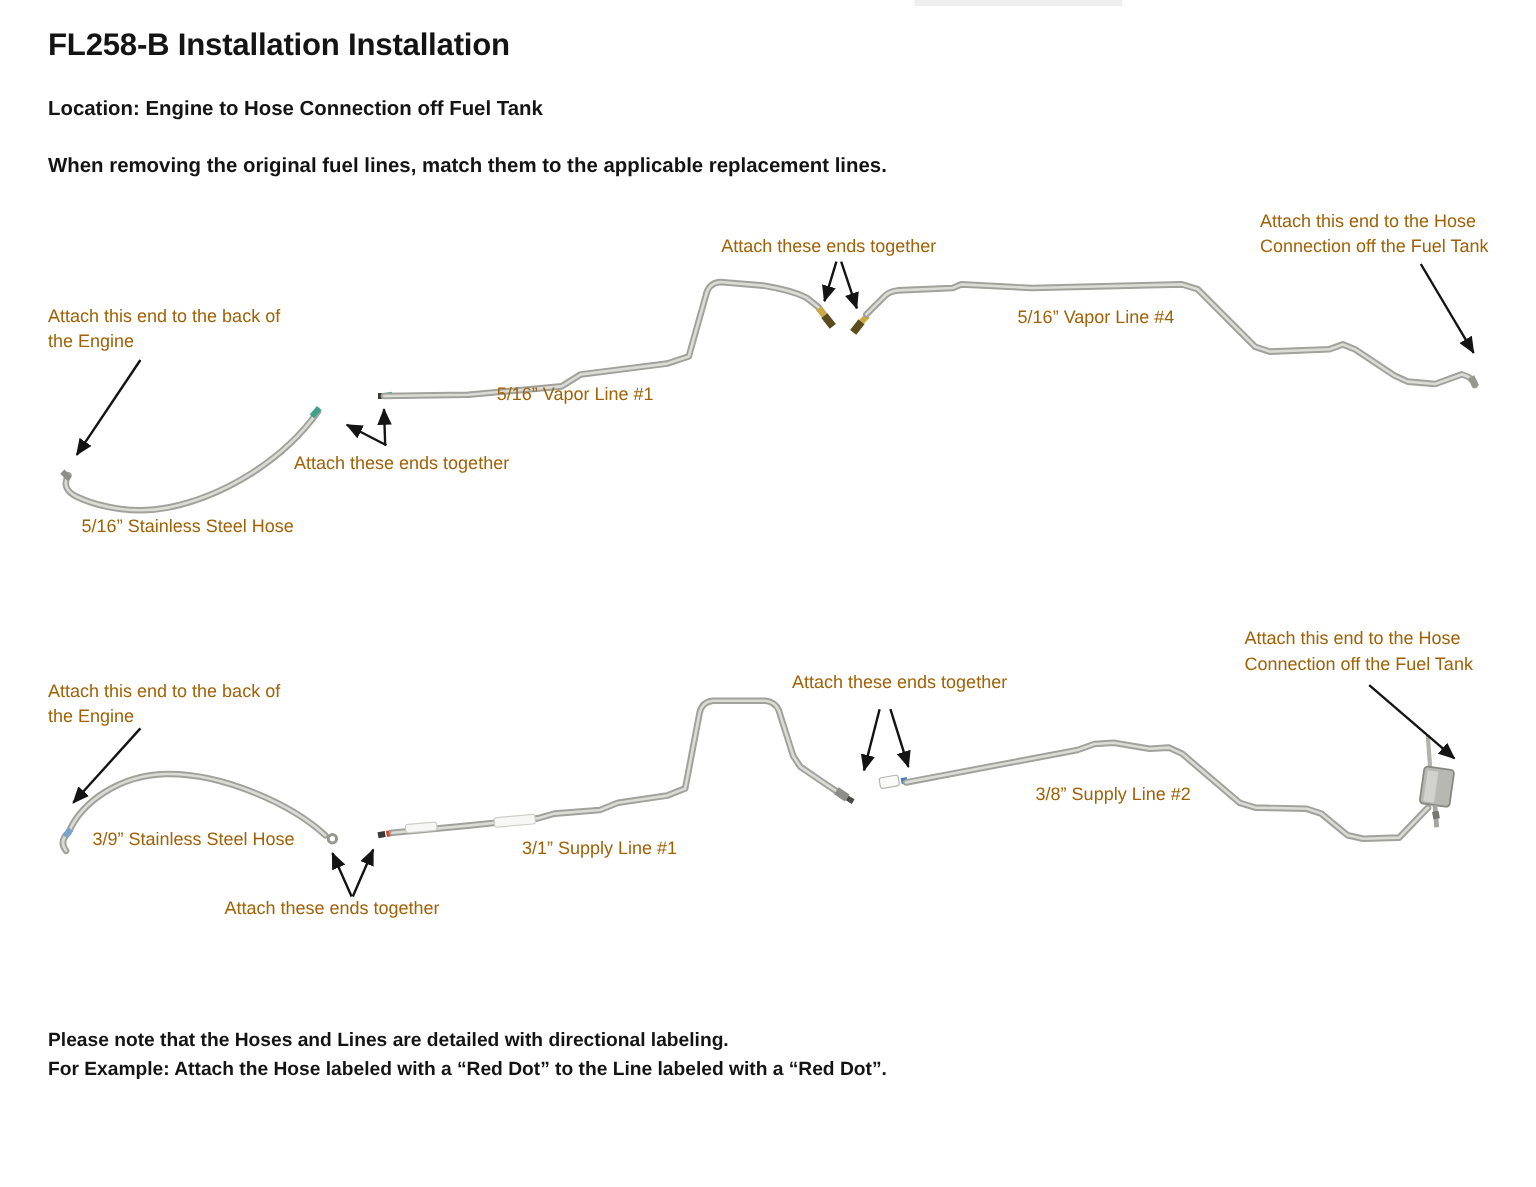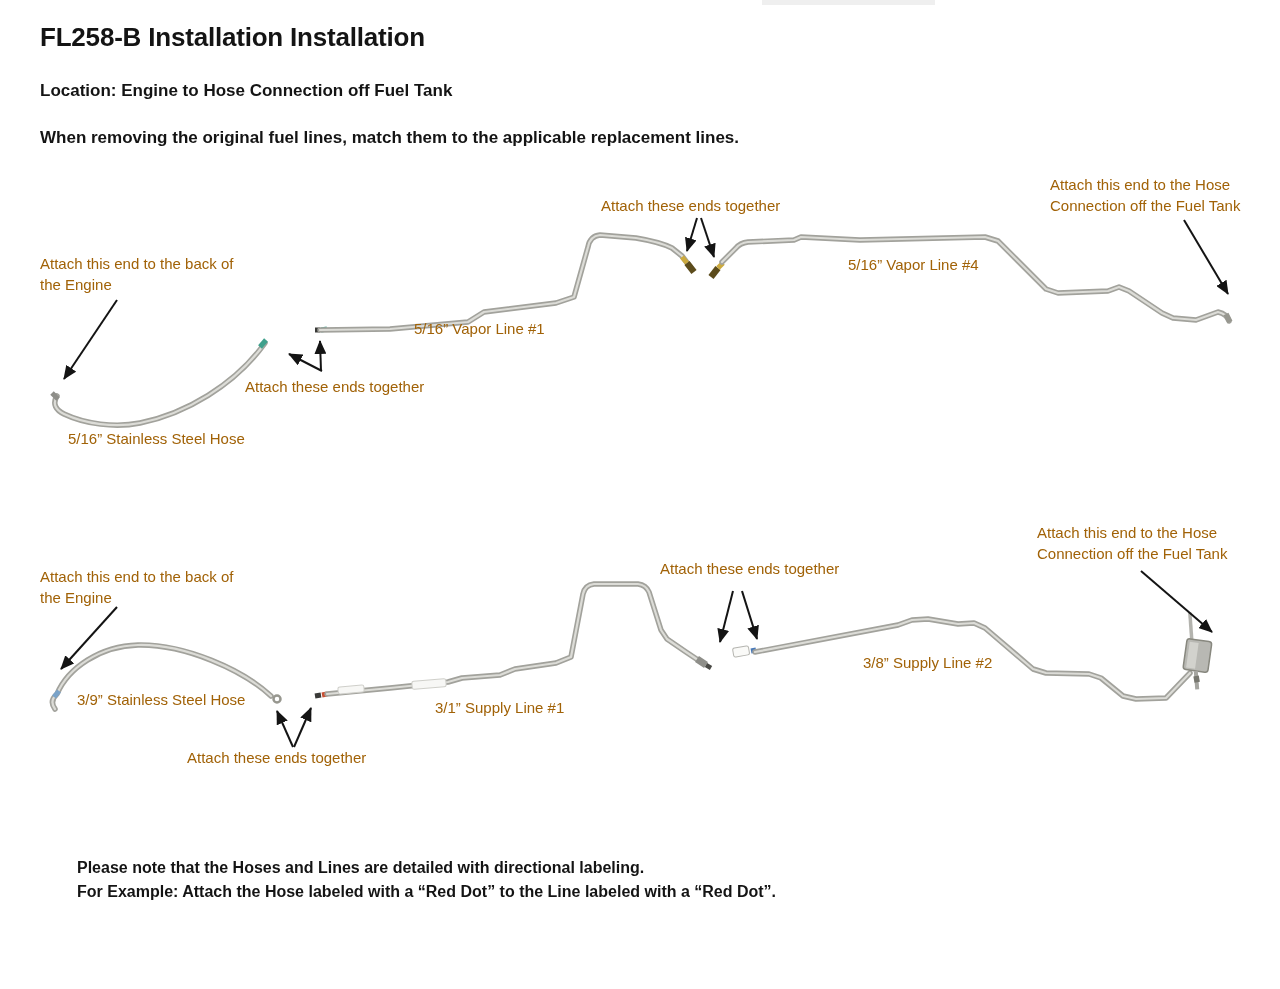--- a/index.html
+++ b/index.html
@@ -6,21 +6,21 @@
   #page {
     position:relative; width:1280px; height:989px; background:#ffffff;
     font-family:"Liberation Sans","DejaVu Sans",sans-serif; color:#141414;
     overflow:hidden;
   }
   .abs { position:absolute; }
   #title { left:40px; top:22px; font-size:26px; font-weight:bold; letter-spacing:-0.2px; }
   #location-line { left:40px; top:81px; font-size:17px; font-weight:bold; }
   #instruction-line { left:40px; top:128px; font-size:17px; font-weight:bold; }
   .dlabel { font-size:15px; line-height:21px; white-space:pre-line; color:#a16207; }
-  #note { left:40px; top:856px; font-size:16px; font-weight:bold; line-height:24px; white-space:pre-line;margin-left:37px; }
+  #note { left:40px; top:856px; font-size:16px; font-weight:bold; line-height:24px; white-space:pre-line; }
   #scan-bar { left:762px; top:0; width:173px; height:5px; background:#efefef; }
   svg { position:absolute; left:0; top:0; }
   .tube-base { fill:none; stroke:#a2a29c; stroke-width:5.5; stroke-linecap:round; stroke-linejoin:round; }
   .tube-hi   { fill:none; stroke:#dcdcd7; stroke-width:2.2; stroke-linecap:round; stroke-linejoin:round; }
   .arrow { fill:none; stroke:#141414; stroke-width:2; }
   .fit { fill:none; stroke-linecap:butt; }
 </style>
 </head>
 <body>
 

